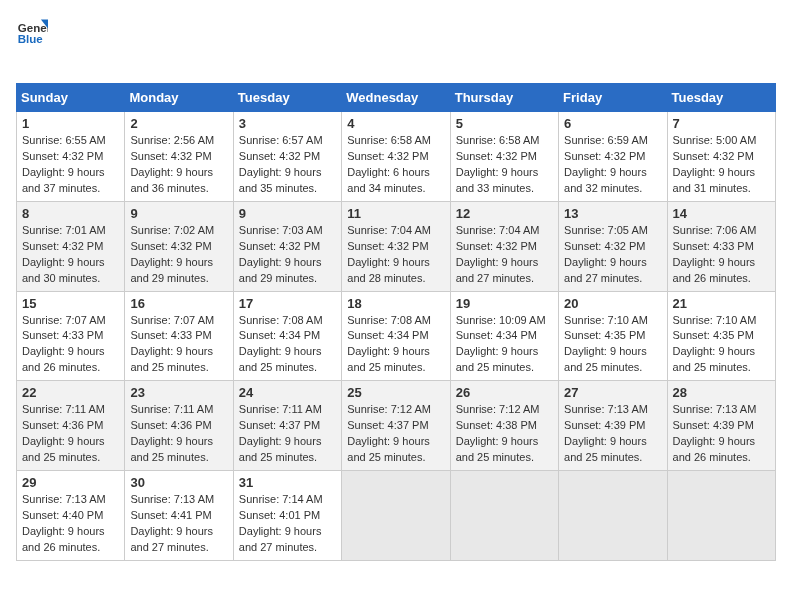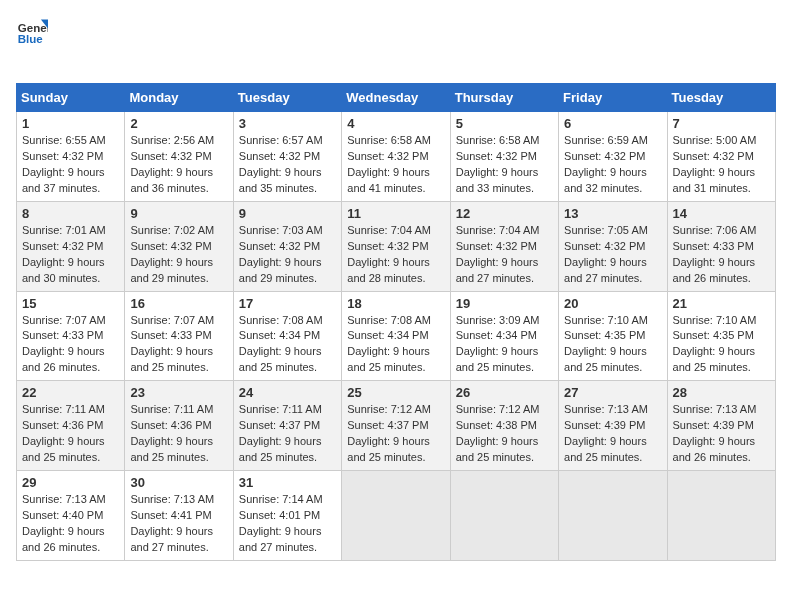--- a/index.html
+++ b/index.html
@@ -132,21 +132,21 @@
           <span>Sunrise: 6:57 AM</span><br>
           <span>Sunset: 4:32 PM</span><br>
           <span>Daylight: 9 hours and 35 minutes.</span>
         </div>
       </td>
         <td>
         <span class="day-num">4</span>
         <div class="day-info">
           <span>Sunrise: 6:58 AM</span><br>
           <span>Sunset: 4:32 PM</span><br>
-          <span>Daylight: 9 hours and 41 minutes.</span>
+          <span>Daylight: 6 hours and 34 minutes.</span>
         </div>
       </td>
         <td>
         <span class="day-num">5</span>
         <div class="day-info">
           <span>Sunrise: 6:58 AM</span><br>
           <span>Sunset: 4:32 PM</span><br>
           <span>Daylight: 9 hours and 33 minutes.</span>
         </div>
       </td>
@@ -254,21 +254,21 @@
         <span class="day-num">18</span>
         <div class="day-info">
           <span>Sunrise: 7:08 AM</span><br>
           <span>Sunset: 4:34 PM</span><br>
           <span>Daylight: 9 hours and 25 minutes.</span>
         </div>
       </td>
         <td>
         <span class="day-num">19</span>
         <div class="day-info">
-          <span>Sunrise: 3:09 AM</span><br>
+          <span>Sunrise: 10:09 AM</span><br>
           <span>Sunset: 4:34 PM</span><br>
           <span>Daylight: 9 hours and 25 minutes.</span>
         </div>
       </td>
         <td>
         <span class="day-num">20</span>
         <div class="day-info">
           <span>Sunrise: 7:10 AM</span><br>
           <span>Sunset: 4:35 PM</span><br>
           <span>Daylight: 9 hours and 25 minutes.</span>

